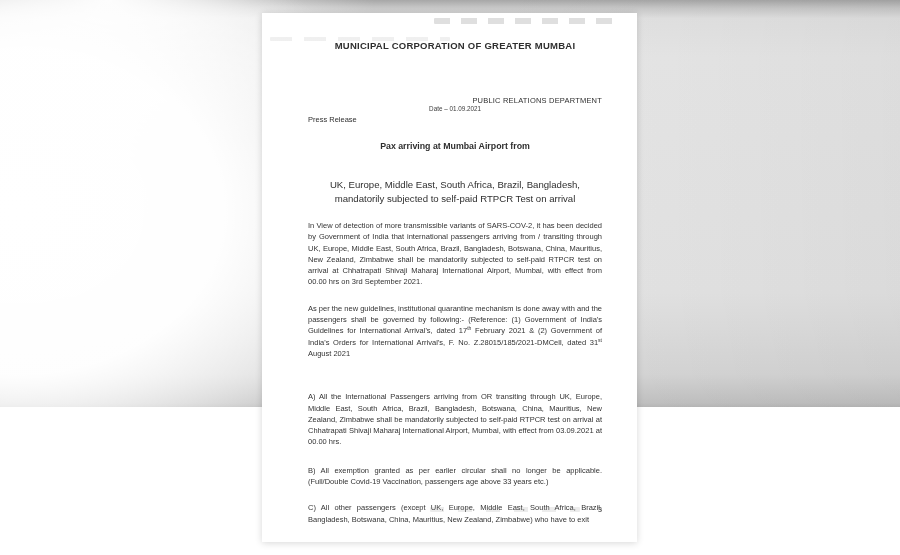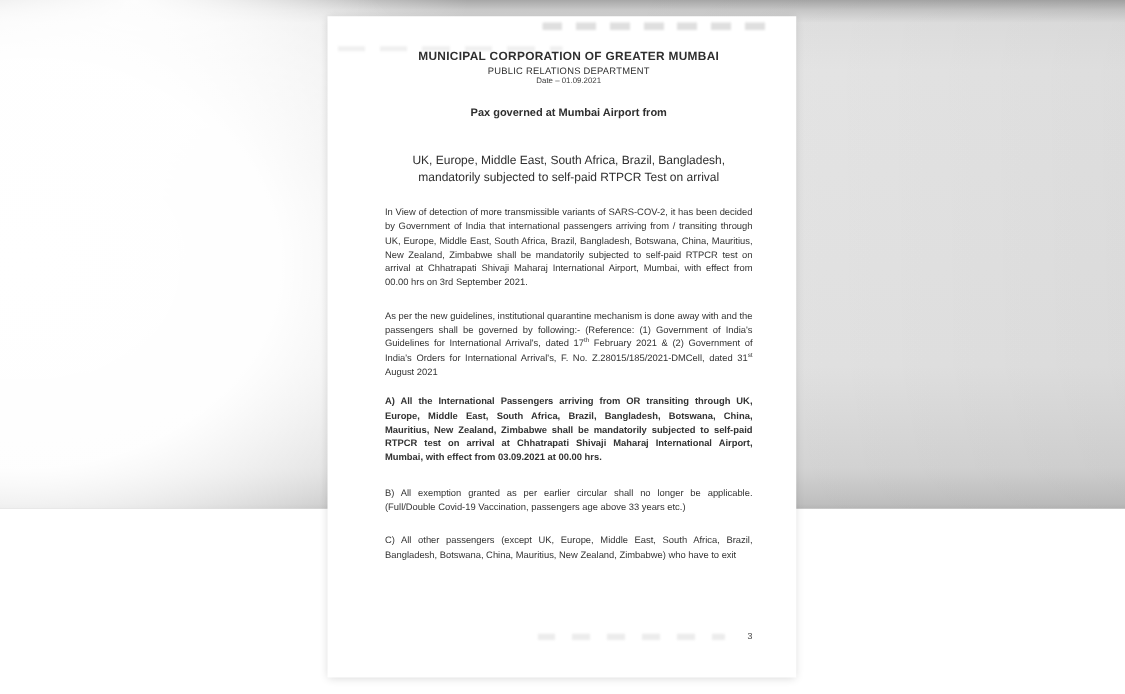--- a/index.html
+++ b/index.html
@@ -46,21 +46,21 @@
     left: 168px; top: 494px; width: 150px; height: 5px;
     background: repeating-linear-gradient(90deg,
       rgba(150,150,150,0.18) 0 14px, rgba(150,150,150,0) 14px 28px);
   }
   .org-name {
     font-size: 9.5px; font-weight: bold; letter-spacing: 0.25px;
     text-align: center; line-height: 12px; white-space: nowrap;
   }
   .dept-name {
     font-size: 7.5px; letter-spacing: 0.2px;
-    text-align: center; line-height: 9px;
+    text-align: right; line-height: 9px; margin-top: 44px;
   }
   .date-line {
     font-size: 6.3px; color: #3a3a3a;
     text-align: center; line-height: 8px;
   }
   .doc-type {
     font-size: 7.5px; line-height: 10px; margin-top: 2px;
   }
   .title-block {
     margin-top: 13px;
@@ -71,21 +71,21 @@
     margin-top: 24px;
     font-size: 9.6px; font-weight: normal;
     text-align: center; line-height: 13.5px;
   }
   .body-para {
     margin: 15px 0 0 0;
     font-size: 7.5px; line-height: 11.3px;
     text-align: justify;
     color: #333333;
   }
-  .body-para.para-a { margin-top: 12px; font-weight: bold; }
+  .body-para.para-a { margin-top: 32px; }
   .body-para.para-b { margin-top: 17px; }
   .body-para.para-c { margin-top: 15px; }
   sup { font-size: 5px; line-height: 0; vertical-align: super; }
   .page-number {
     position: absolute;
     right: 35px; bottom: 29px;
     font-size: 7px; color: #3a3a3a;
   }
 </style>
 </head>
@@ -97,23 +97,24 @@
     <div class="artifact artifact-top"></div>
     <div class="artifact artifact-top2"></div>
     <div class="artifact artifact-bottom"></div>
 
     <div class="doc-header">
       <div class="org-name">MUNICIPAL CORPORATION OF GREATER MUMBAI</div>
       <div class="dept-name">PUBLIC RELATIONS DEPARTMENT</div>
       <div class="date-line">Date – 01.09.2021</div>
     </div>
 
+    <div class="doc-type">Press Release</div>
 
     <div class="title-block">
-      <div>Pax governed at Mumbai Airport from</div>
+      <div>Pax arriving at Mumbai Airport from</div>
     </div>
 
     <div class="subtitle-block">
       <div>UK, Europe, Middle East, South Africa, Brazil, Bangladesh,</div>
       <div>mandatorily subjected to self-paid RTPCR Test on arrival</div>
     </div>
 
     <p class="body-para">In View of detection of more transmissible variants of SARS-COV-2, it has been decided by Government of India that international passengers arriving from / transiting through UK, Europe, Middle East, South Africa, Brazil, Bangladesh, Botswana, China, Mauritius, New Zealand, Zimbabwe shall be mandatorily subjected to self-paid RTPCR test on arrival at Chhatrapati Shivaji Maharaj International Airport, Mumbai, with effect from 00.00 hrs on 3rd September 2021.</p>
 
     <p class="body-para"><span>As per the new guidelines, institutional quarantine mechanism is done away with and the passengers shall be governed by following:- (Reference: (1) Government of India's Guidelines for International Arrival's, dated 17</span><sup>th</sup><span> February 2021 &amp; (2) Government of India's Orders for International Arrival's, F. No. Z.28015/185/2021-DMCell, dated 31</span><sup>st</sup><span> August 2021</span></p>

